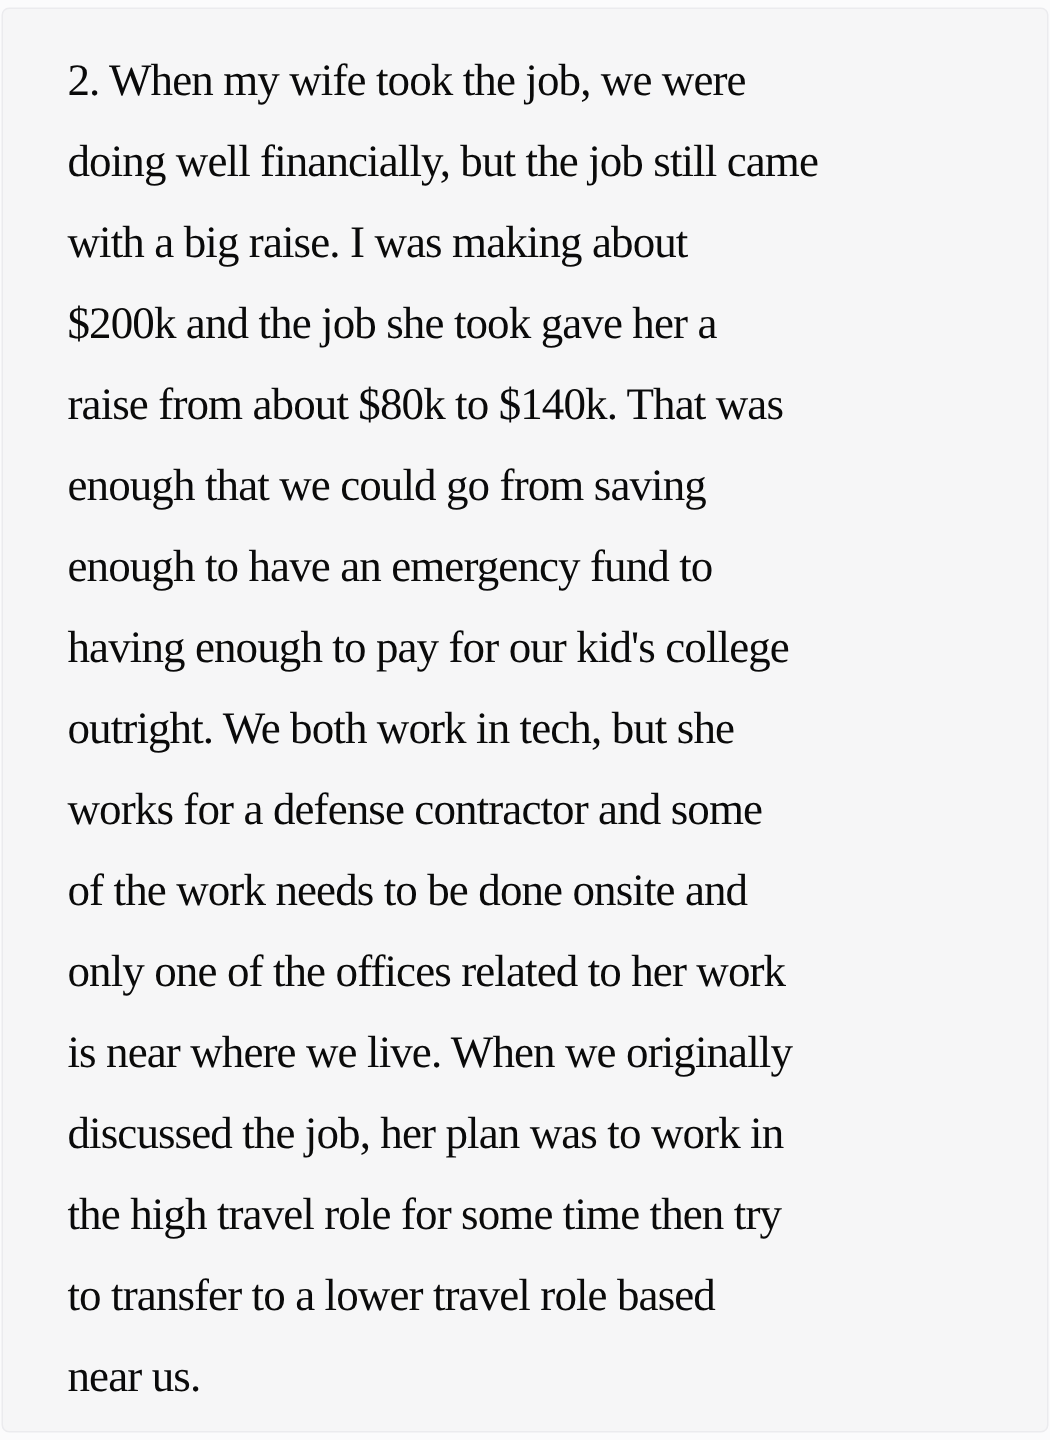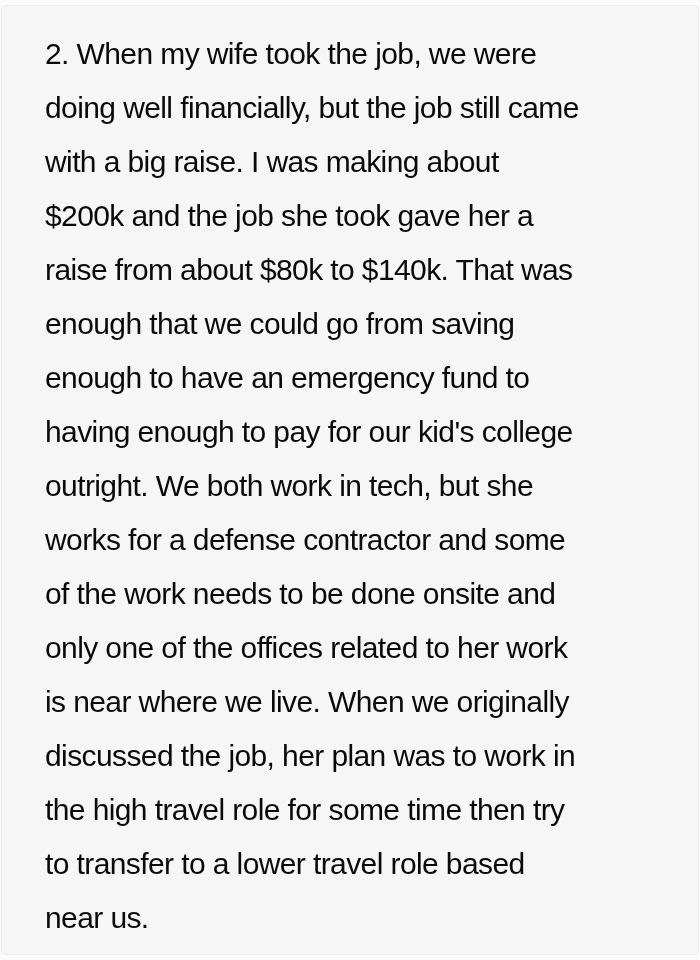--- a/index.html
+++ b/index.html
@@ -30,21 +30,21 @@
   .post-text {
     position: absolute;
     left: 43px;
     right: 20px;
     top: 21px;
     color: #0a0a0a;
     font-size: 30px;
     line-height: 54px;
     letter-spacing: -0.6px;
     white-space: pre-line;
-    font-family: Liberation Sans, sans-serif;
+    font-family: Liberation Serif, serif;
   }
 </style>
 </head>
 <body>
 
 <div class="page">
   <div class="text-card">
     <div class="post-text">2. When my wife took the job, we were
 doing well financially, but the job still came
 with a big raise. I was making about

